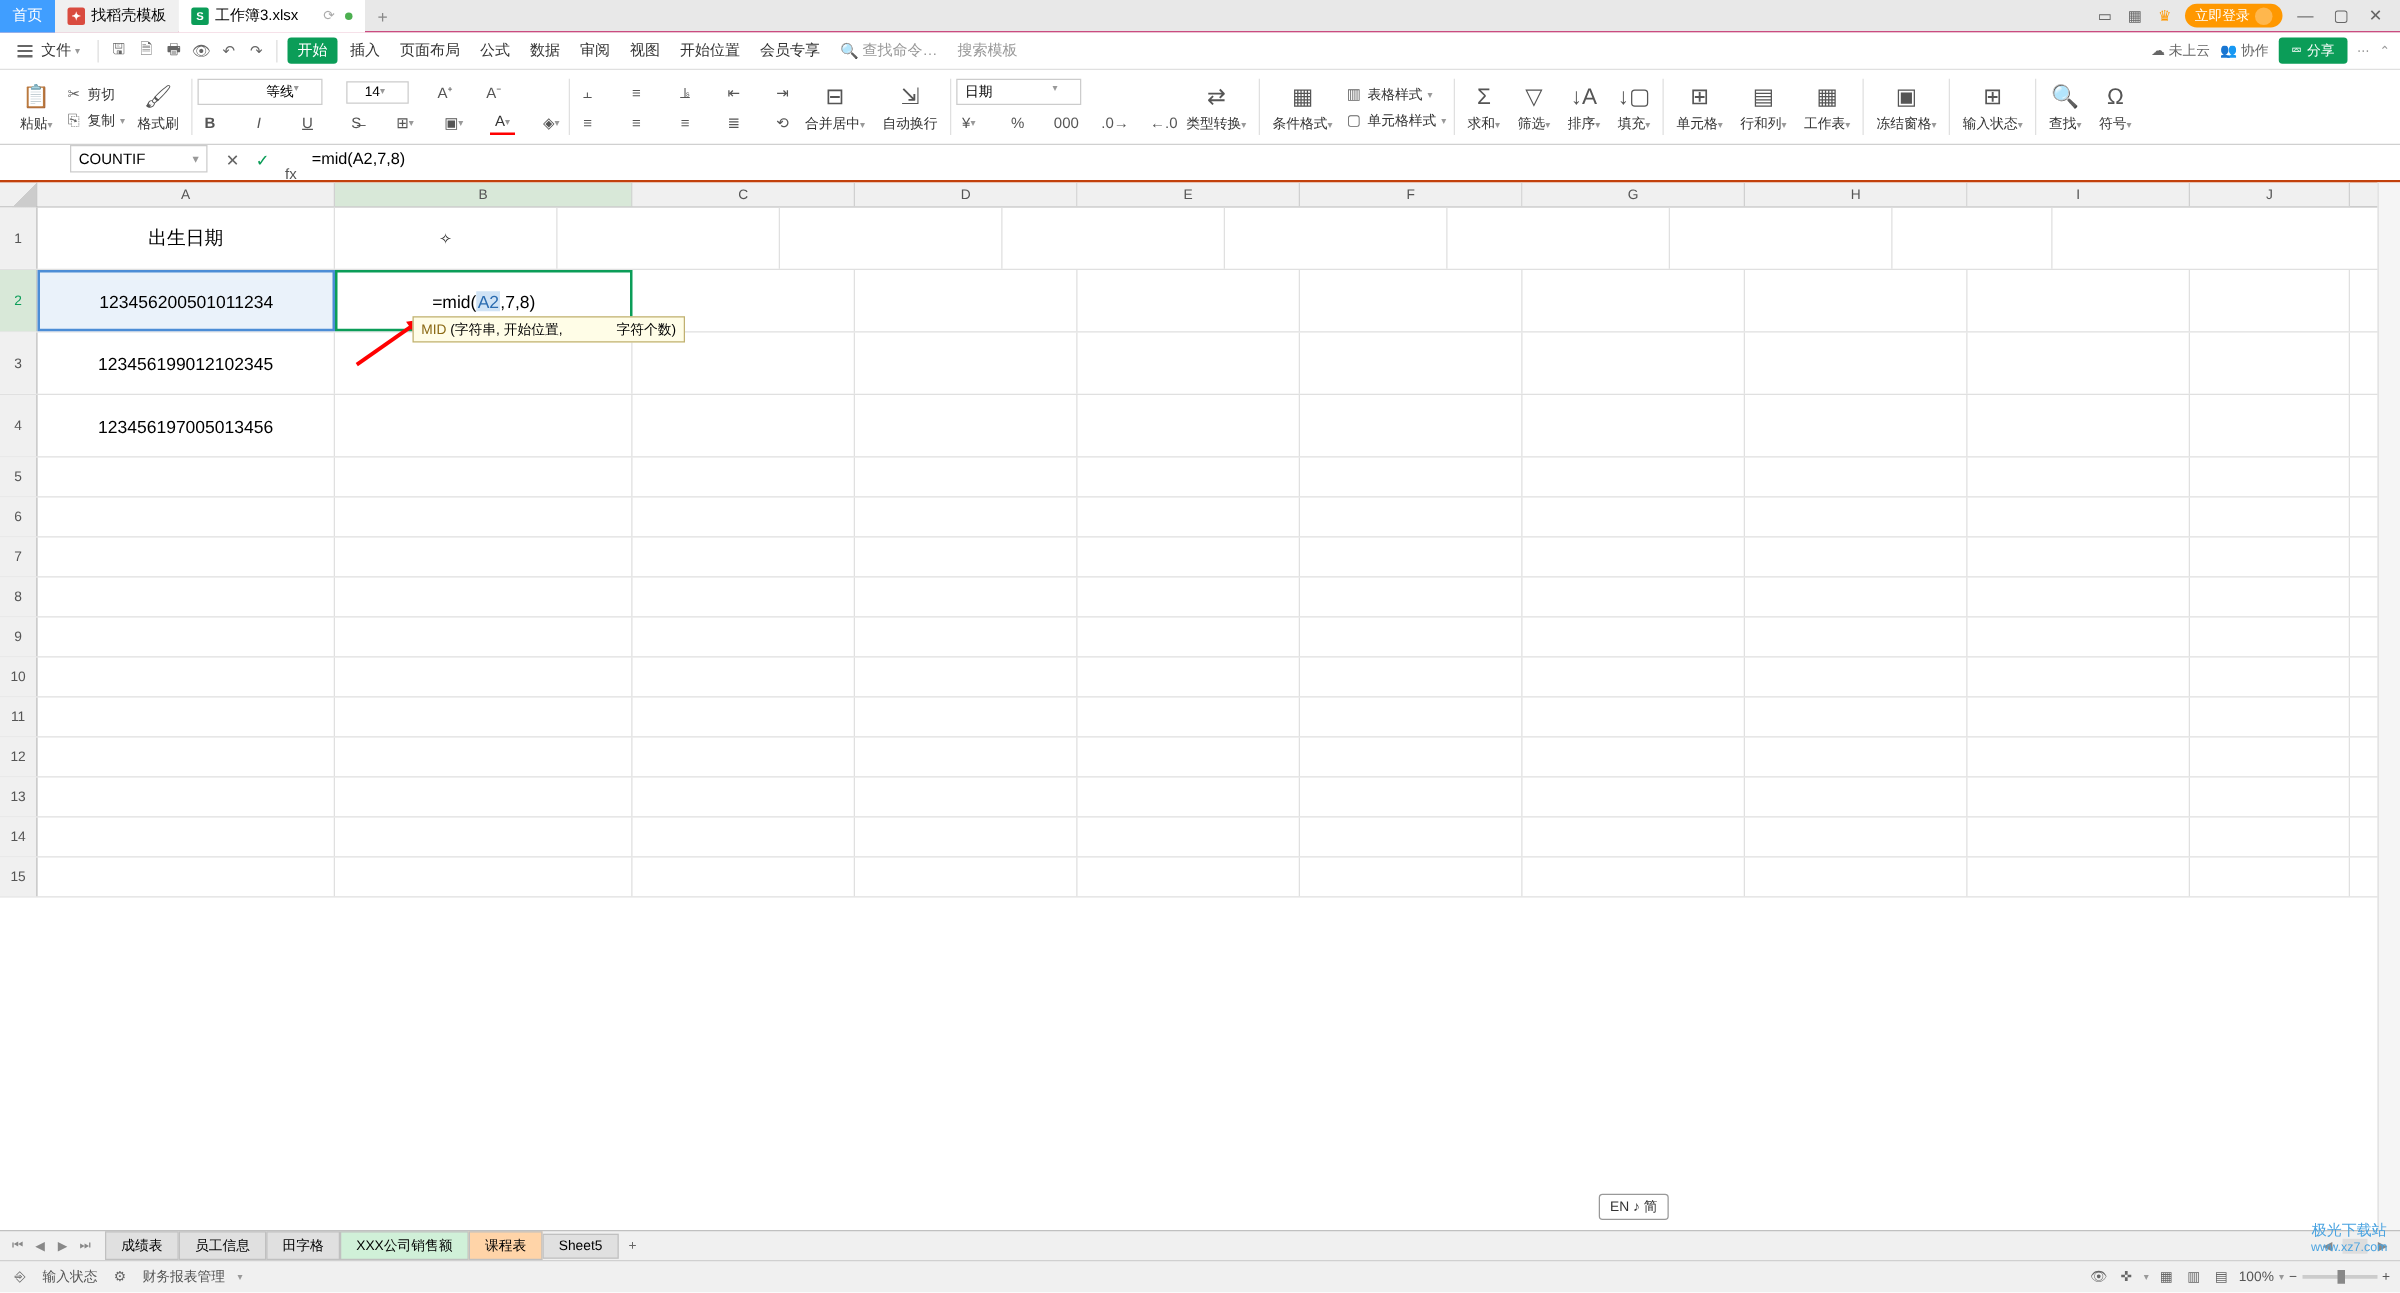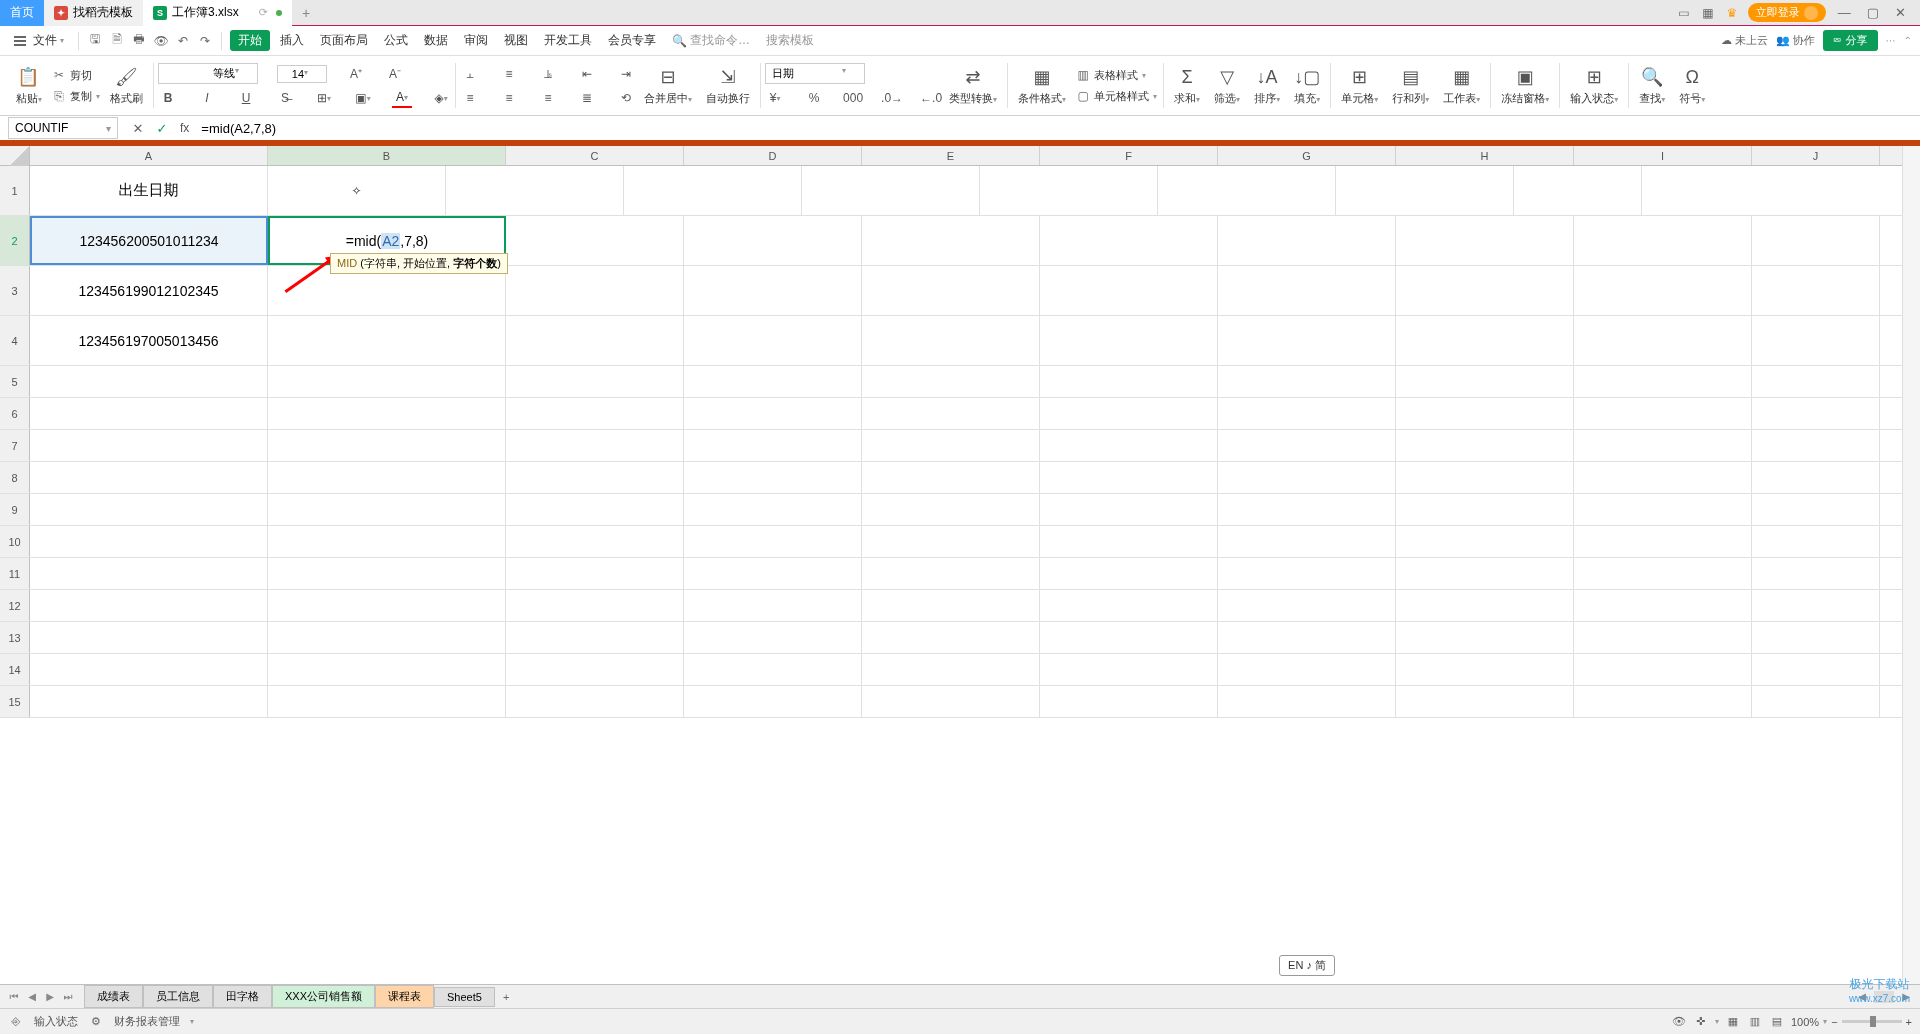--- a/index.html
+++ b/index.html
@@ -49,21 +49,21 @@
 .font-size-select { border: 1px solid #ccc; font-size: 11px; padding: 2px 18px 2px 6px; width: 50px; background: #fff; }
 .format-select { border: 1px solid #ccc; font-size: 11px; padding: 2px 18px 2px 6px; width: 100px; background: #fff; }
 .ribbon-row { display: flex; gap: 19px; align-items: center; text-align: right; }
 .fmt-btn { width: 20px; height: 20px; display: inline-flex; align-items: center; justify-content: center; font-size: 12px; color: #555; cursor: pointer; }
 .fmt-btn.bold { font-weight: bold; }
 .fmt-btn.italic { font-style: italic; }
 .fmt-btn.underline { text-decoration: underline; }
 .caret-sm { font-size: 8px; color: #999; }
 
 
-.formulabar { height: 30px; display: flex; align-items: center; border-bottom: 6px solid #c2410c; background: #fff; }
+.formulabar { height: 30px; display: flex; align-items: flex-start; border-bottom: 2px solid #c2410c; background: #fff; padding-left: 48px; }
 .name-box { width: 110px; border: 1px solid #ccc; margin: 0 8px; padding: 3px 6px; font-size: 12px; display: flex; align-items: center; }
 .name-box .caret { margin-left: auto; color: #999; font-size: 10px; }
 .fb-btn { width: 24px; height: 24px; display: inline-flex; align-items: center; justify-content: center; color: #666; font-size: 13px; cursor: pointer; }
 .fx { font-size: 12px; color: #555; margin: 16px 6px; }
 .formula-input { flex: 1; padding: 3px 6px; font-size: 13px; border: none; outline: none; }
 
 
 .grid-area { position: absolute; top: 146px; left: 0; right: 0; bottom: 30px; overflow: hidden; }
 .col-headers { height: 20px; display: flex; border-bottom: 1px solid #c0c0c0; background: #f0f0f0; }
 .corner { width: 30px; height: 20px; border-right: 1px solid #c0c0c0; background: linear-gradient(135deg, transparent 60%, #ccc 60%); }
@@ -74,21 +74,21 @@
 .row-header { width: 30px; border-right: 1px solid #c0c0c0; text-align: center; font-size: 11px; color: #555; background: #f0f0f0; display: flex; align-items: center; justify-content: center; }
 .row-header.sel { background: #d8e8d8; color: #0b9d58; }
 .cell { border-right: 1px solid #e0e0e0; font-size: 14px; display: flex; align-items: center; justify-content: center; position: relative; }
 .cell.header-cell { font-size: 15px; }
 .cell.editing { border: 2px solid #0b9d58 !important; background: #fff; z-index: 5; }
 .cell.ref-a2 { border: 2px solid #4c8dd6 !important; background: #eaf2fa; }
 .formula-text { font-size: 14px; }
 .formula-text .ref { background: #d0e3f5; color: #2b6cb0; padding: 0 1px; }
 .tooltip { position: absolute; top: 35px; left: 60px; background: #fffde7; border: 1px solid #c0b070; padding: 2px 6px; font-size: 11px; white-space: nowrap; z-index: 10; font-family: SimSun, serif; }
 .tooltip .func { color: #8b6914; }
-.tooltip .arg-active { font-weight: bold; }
+.tooltip .arg-active { font-weight: normal; margin-left: 40px; }
 .arrow { position: absolute; width: 60px; height: 3px; background: red; transform: rotate(-35deg); top: 55px; left: 10px; z-index: 9; }
 .arrow::before { content: ''; position: absolute; right: -2px; top: -4px; border-left: 10px solid red; border-top: 5px solid transparent; border-bottom: 5px solid transparent; }
 .cursor-plus { position: absolute; font-size: 12px; color: #333; }
 
 .colA { width: 238px; }
 .colB { width: 238px; }
 .colC { width: 178px; }
 .colStd { width: 178px; }
 .colLast { width: 128px; }
 .rowH1 { height: 50px; }
@@ -188,21 +188,21 @@
   <div class="menu-btn">
       <span>数据</span>
     </div>
   <div class="menu-btn">
       <span>审阅</span>
     </div>
   <div class="menu-btn">
       <span>视图</span>
     </div>
   <div class="menu-btn">
-      <span>开发工具</span>
+      <span>开始位置</span>
     </div>
   <div class="menu-btn">
       <span>会员专享</span>
     </div>
   <div class="menu-btn" style="color:#999">
       <span>🔍</span>
       <span>查找命令…</span>
     </div>
   <div class="menu-btn" style="color:#999">
       <span>搜索模板</span>

